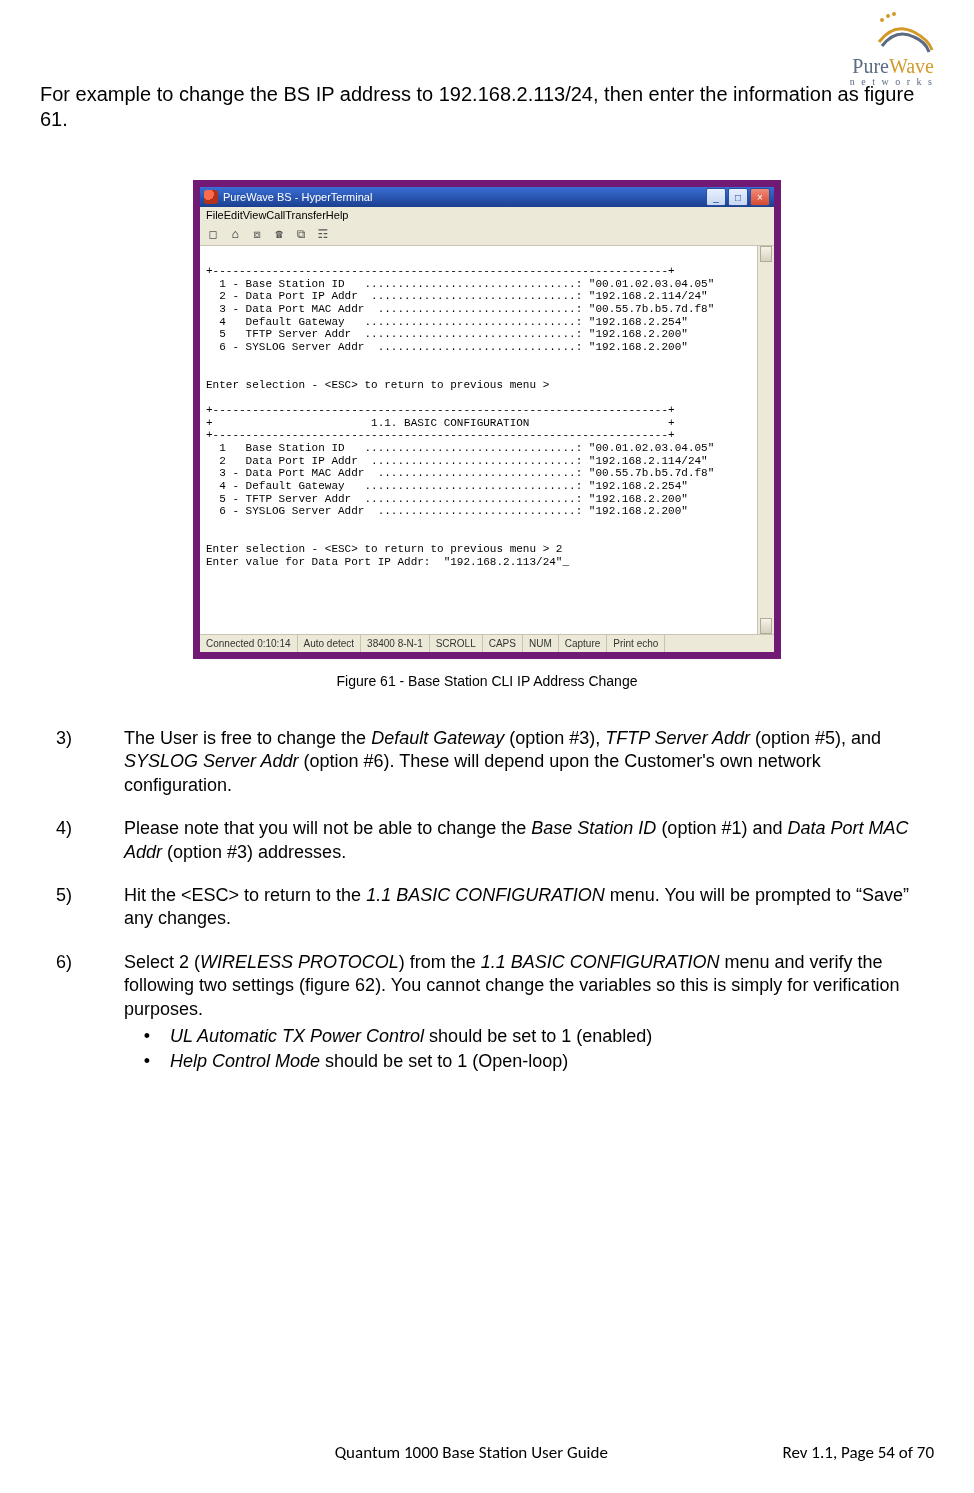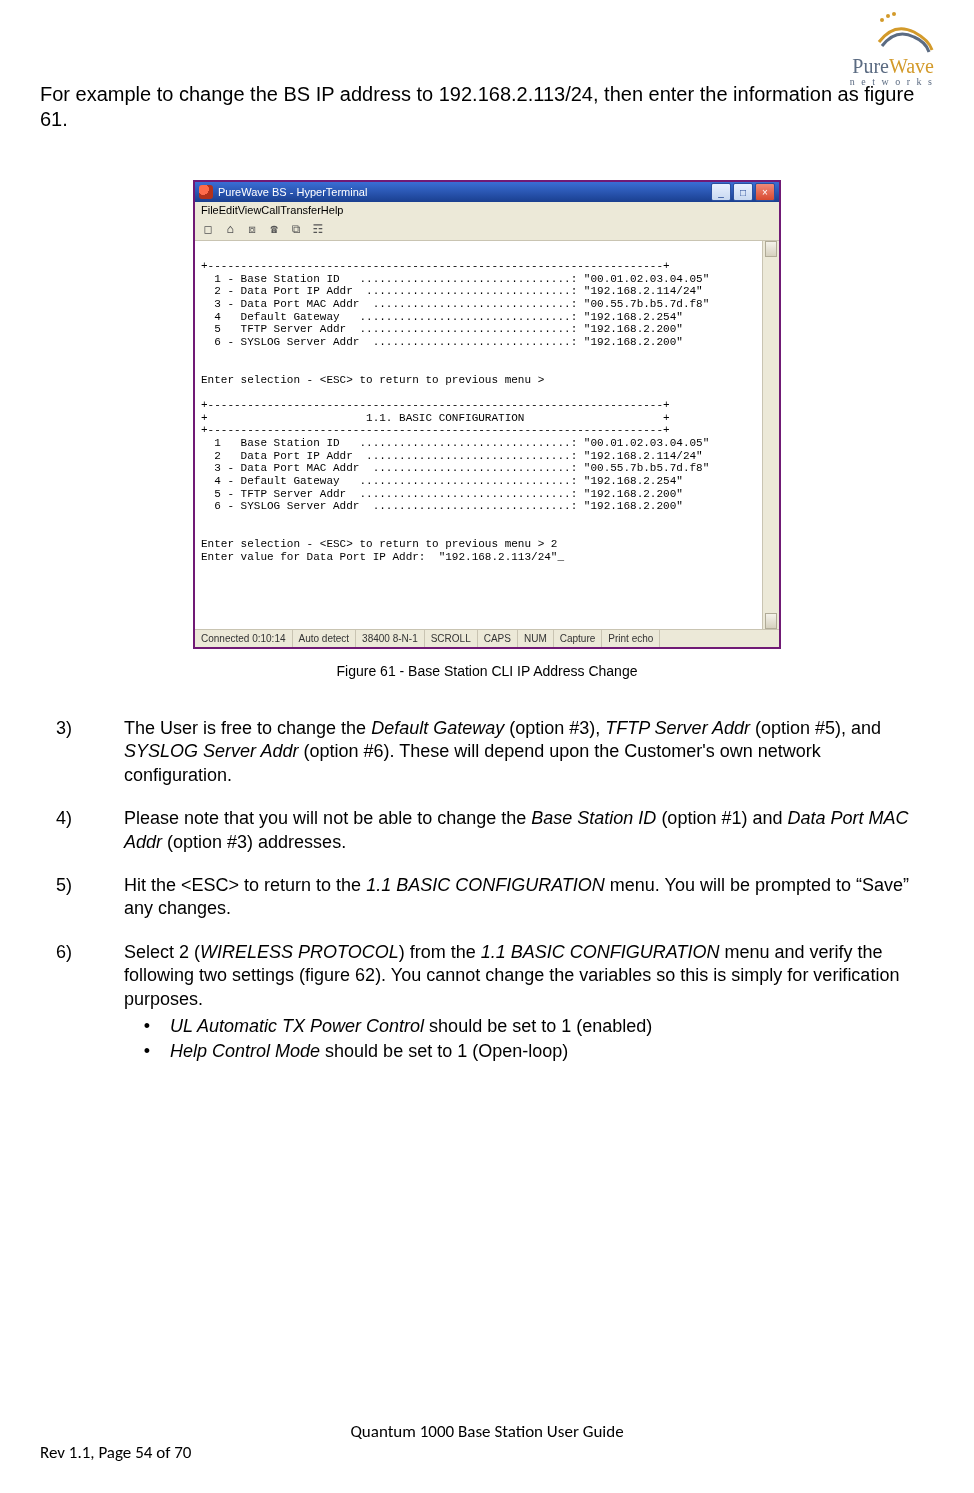--- a/index.html
+++ b/index.html
@@ -41,21 +41,21 @@
     margin-top: 74px;
     font-size: 20px;
     line-height: 1.25;
   }
   .figure-wrap {
     margin: 28px auto 0 auto;
     width: 588px;
   }
   
   .win {
-    border: 2px solid #701a75;
+    border: 7px solid #701a75;
     background: #ece9d8;
     font-size: 11px;
     margin-top: 48px;
   }
   .titlebar {
     background: linear-gradient(#3a6ed5, #1a3f8f);
     color: #fff;
     display: flex;
     align-items: center;
     height: 20px;
@@ -187,21 +187,20 @@
   }
   .footer {
     position:absolute;
     bottom: 30px;
     left:0; right:0;
     display:flex;
     justify-content:space-between;
     padding: 0 40px;
     font-size: 17px;
     font-family: Calibri, Arial, sans-serif;
-    flex-direction: column;
   }
   .footer .c { flex:1; text-align:center; }
 </style>
 </head>
 <body>
 
 <div class="page">
 
   <div class="logo">
     <svg width="60" height="42" viewBox="0 0 60 42">

